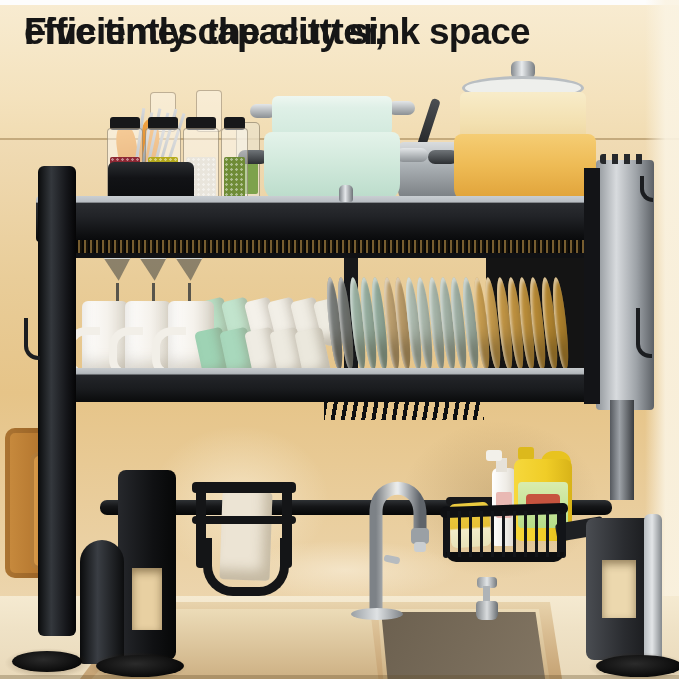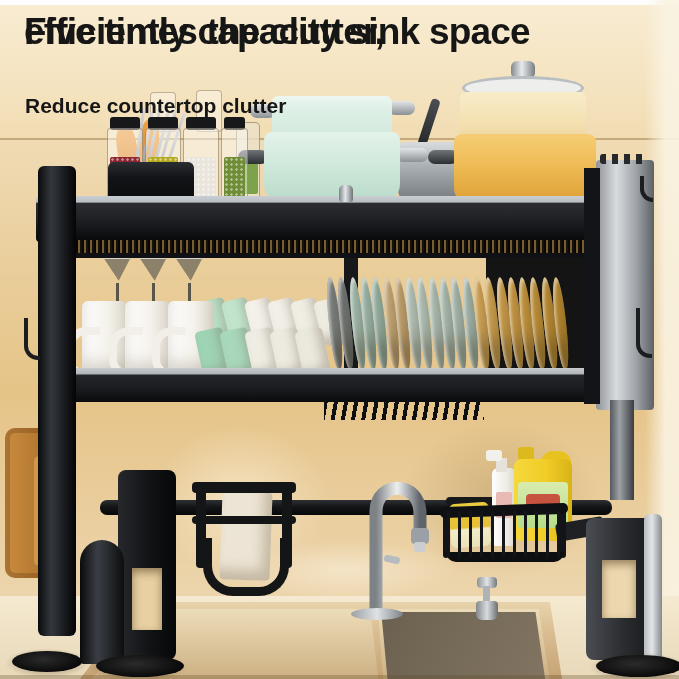--- a/index.html
+++ b/index.html
@@ -217,21 +217,20 @@
   <div class="bg-right"></div>
   <div class="wall-glow1"></div>
   <div class="wall-glow2"></div>
   <div class="wall-glow3"></div>
   <div class="counter"></div>
 
   <div class="headline">
     <div>Five times the clutter,</div>
     <div>efficiently capacity sink space</div>
   </div>
-  <div class="subline">Reduce countertop clutter</div>
 
   <div class="slat-wall"></div>
   <div class="dark-panel"></div>
   <div class="mid-divider"></div>
 
   <div id="chops" style="left:0;top:0;width:0;height:0;"></div>
   <div class="uh" style="left:117px;top:124px;width:20px;height:48px;transform:rotate(-8deg);"></div>
   <div class="uh" style="left:139px;top:119px;width:20px;height:53px;transform:rotate(4deg);"></div>
   <div class="utensil-holder"></div>
   <div class="bottle-glass" style="left:150px;top:92px;width:26px;height:40px;"></div>

